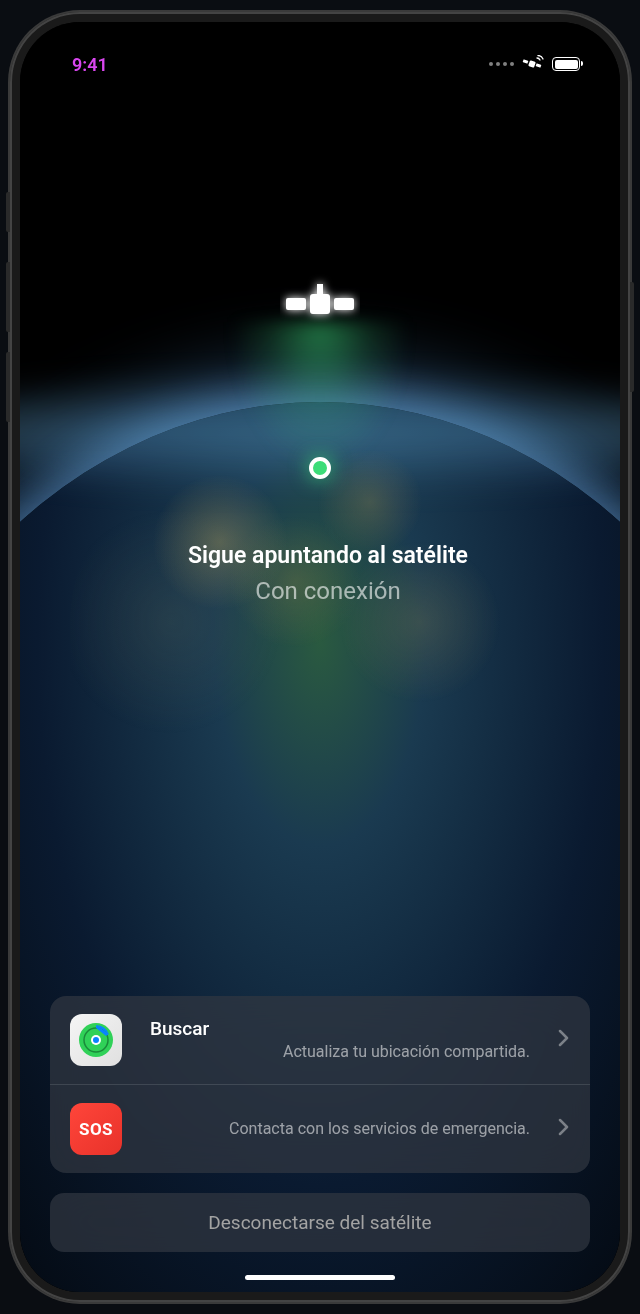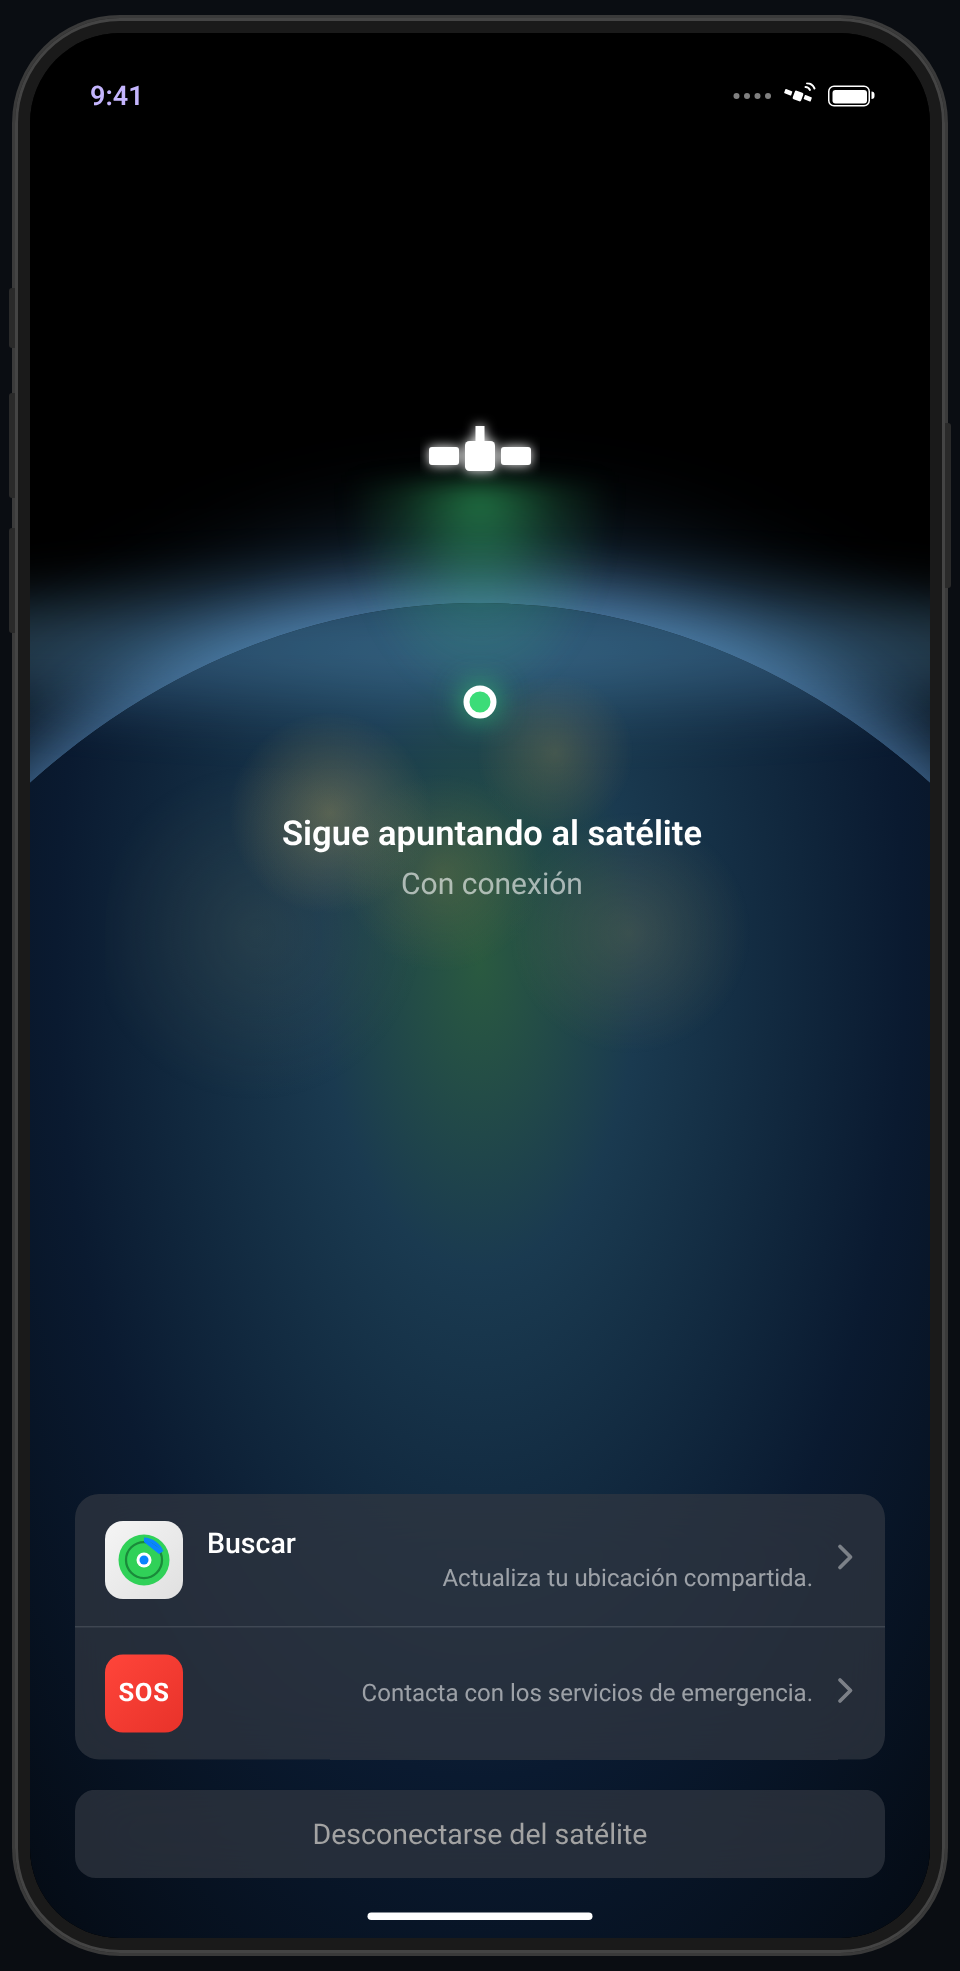--- a/index.html
+++ b/index.html
@@ -82,29 +82,29 @@
       transform: translateX(-50%);
       width: 130px;
       height: 38px;
       background: #000;
       border-radius: 20px;
       z-index: 100;
     }
     .status-bar {
       position: absolute;
       top: 22px;
-      left: 0;
+      left: 12px;
       right: 0;
       height: 40px;
       display: flex;
       justify-content: space-between;
       align-items: center;
       padding: 0 40px;
       z-index: 50;
-      color: #c4b5fd;
+      color: #d946ef;
     }
     .status-time {
       font-size: 18px;
       font-weight: 600;
     }
     .status-right {
       display: flex;
       align-items: center;
       gap: 8px;
     }
@@ -185,41 +185,41 @@
       text-align: center;
       z-index: 30;
       color: #fff;
     }
     .main-title {
       font-size: 23px;
       font-weight: 600;
       margin-bottom: 8px;
     }
     .main-subtitle {
-      font-size: 20px;
+      font-size: 24px;
       color: rgba(255, 255, 255, 0.6);
     }
     .bottom-panel {
       position: absolute;
       bottom: 40px;
       left: 30px;
       right: 30px;
       z-index: 40;
     }
     .card-group {
       background: rgba(50, 55, 65, 0.7);
       border-radius: 16px;
       margin-bottom: 20px;
       backdrop-filter: blur(20px);
     }
     .card-item {
       display: flex;
       align-items: center;
       padding: 18px 20px;
-      gap: 16px;
+      gap: 28px;
       cursor: pointer;
     }
     .card-item:first-child {
       border-bottom: 1px solid rgba(255, 255, 255, 0.12);
     }
     .card-icon {
       width: 52px;
       height: 52px;
       border-radius: 12px;
       display: flex;

